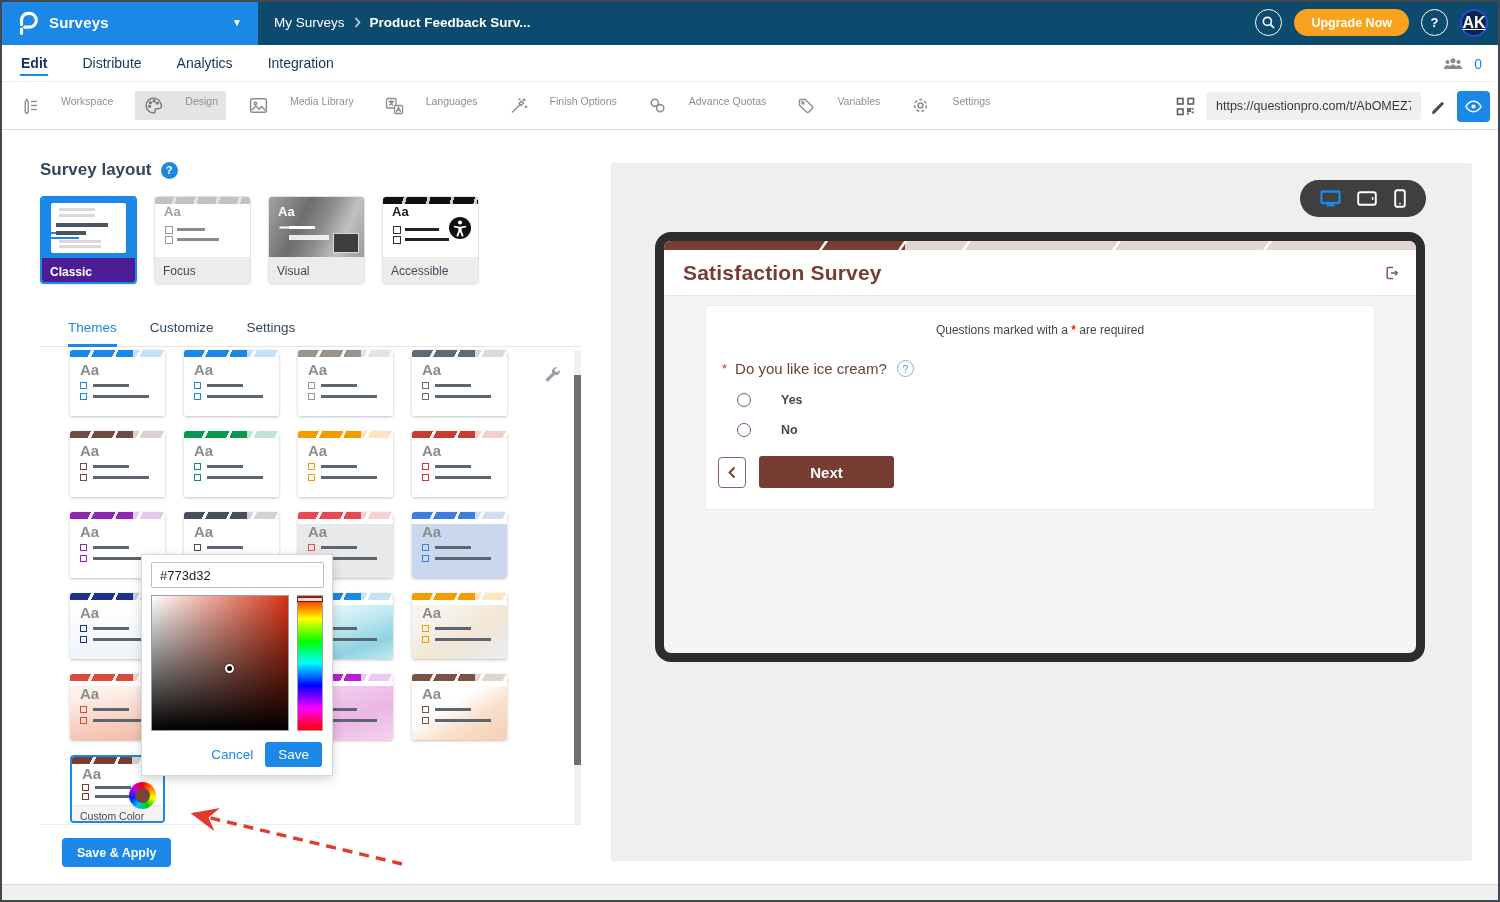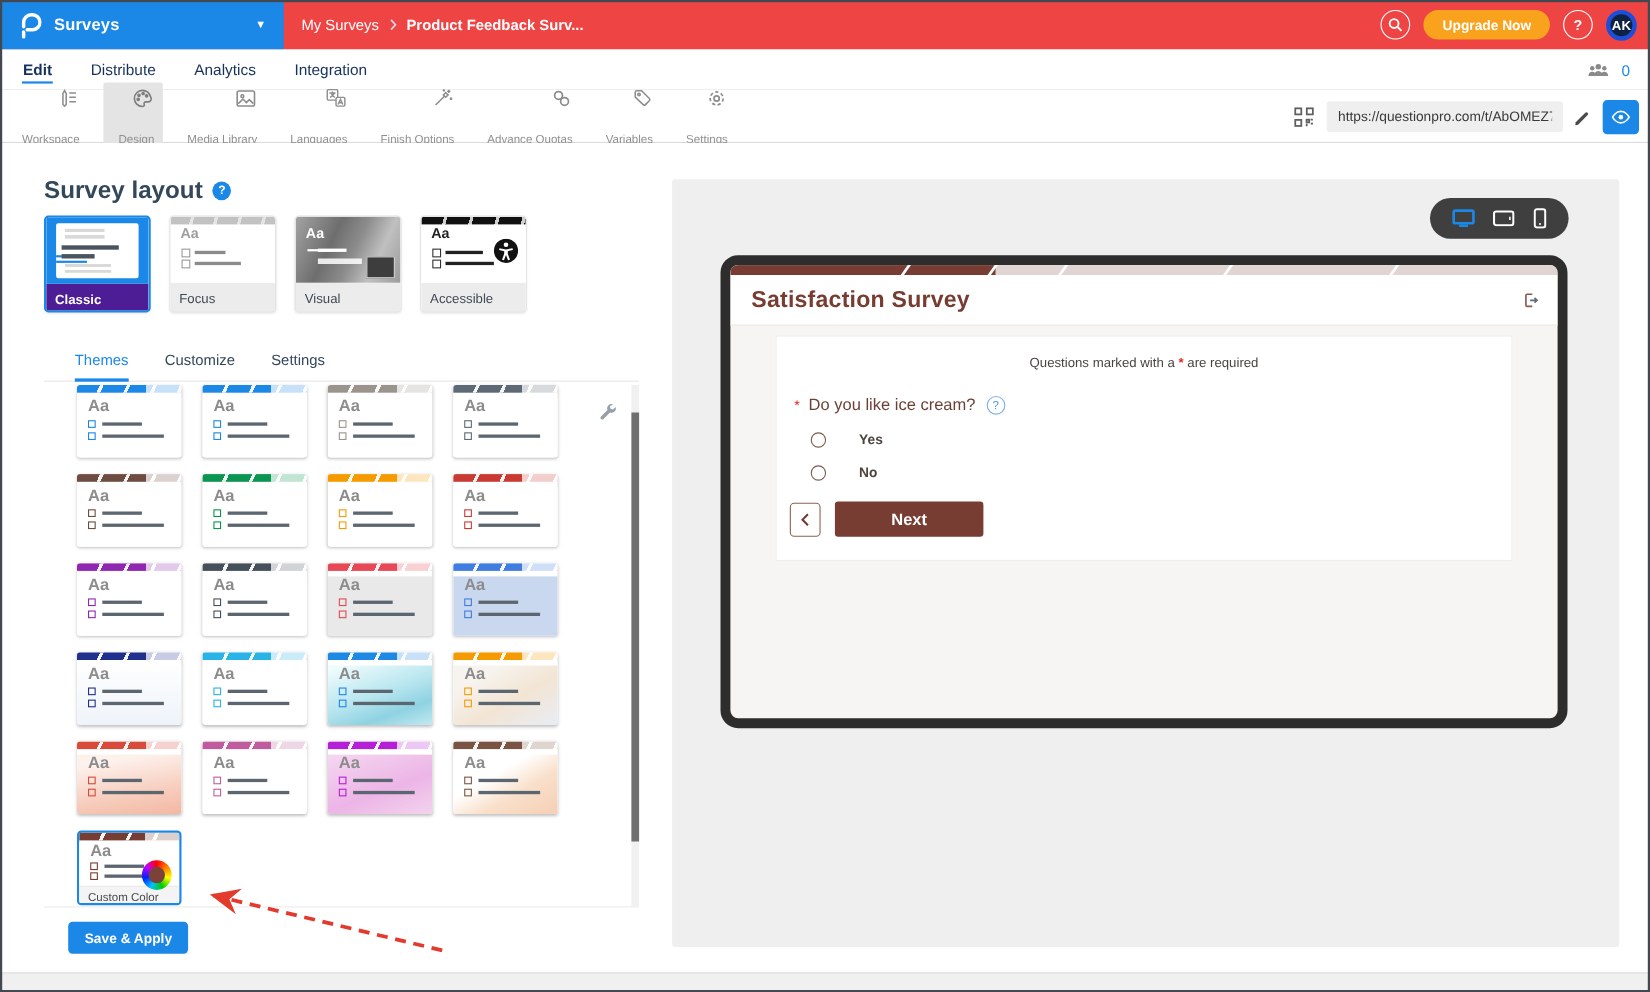--- a/index.html
+++ b/index.html
@@ -2,57 +2,57 @@
 <html><head>
 <meta charset="utf-8">
 <style>
   * { box-sizing: border-box; margin: 0; padding: 0; }
   html,body { width:1500px; height:902px; }
   body { font-family: "Liberation Sans", sans-serif; background:#fff; position:relative; overflow:hidden; }
   .page { position:relative; width:1500px; height:902px; background:#fff; }
   .page-border { position:absolute; inset:0; border:2px solid #43474f; pointer-events:none; z-index:999; }
 
   
-  .topbar { position:absolute; left:0; top:0; width:1500px; height:45px; background:#ef4444; display:flex; align-items:center; }
+  .topbar { position:absolute; left:0; top:0; width:1500px; height:45px; background:#0c4a6e; display:flex; align-items:center; }
   .brand { width:258px; height:45px; background:#1b87e6; display:flex; align-items:center; padding:0 16px; color:#fff; }
   .brand-logo { margin-right:11px; display:flex; }
   .brand-label { font-size:15px; font-weight:bold; letter-spacing:.2px; }
   .brand-caret { margin-left:auto; font-size:10px; color:#fff; }
   .breadcrumb { display:flex; align-items:center; color:#fff; font-size:13.5px; margin-left:16px; gap:9px; }
   .bc-current { font-weight:bold; }
   .topbar-right { position:absolute; right:12px; top:0; height:45px; display:flex; align-items:center; gap:12px; }
   .circle-btn { width:27px; height:27px; border:1.5px solid #fff; border-radius:50%; display:flex; align-items:center; justify-content:center; color:#fff; font-size:13px; font-weight:bold; }
   .upgrade-btn { height:27px; border:none; border-radius:14px; background:#f9a21d; color:#fff; font-weight:bold; font-size:12.5px; padding:0 17px; font-family:inherit; }
-  .avatar { width:28px; height:28px; border:4px solid #1d4ed8; border-radius:50%; display:flex; align-items:center; justify-content:center; color:#fff; font-size:12px; font-weight:bold; background:#0e2244; }
+  .avatar { width:28px; height:28px; border:2px solid #1d4ed8; border-radius:50%; display:flex; align-items:center; justify-content:center; color:#fff; font-size:16px; font-weight:bold; background:#0e2244;text-decoration:underline; }
 
   
   .navrow { position:absolute; left:0; top:45px; width:1500px; height:37px; background:#fff; border-bottom:1px solid #ededed; display:flex; align-items:center; padding-left:20px; }
   .nav-tab { font-size:14px; color:#16325c; margin-right:33px; padding:9px 1px; position:relative; cursor:pointer; }
   .nav-tab.active { font-weight:bold; }
   .nav-tab.active::after { content:""; position:absolute; left:0; right:0; bottom:4px; height:2px; background:#1b87e6; }
   .nav-right { position:absolute; right:18px; top:0; height:37px; display:flex; align-items:center; gap:10px; }
   .collab-count { color:#1b87e6; font-size:14px; }
 
   
   .toolbar { position:absolute; left:0; top:82px; width:1500px; height:48px; background:#fff; border-bottom:1px solid #dcdcdc; display:flex; align-items:center; padding-left:12px; }
-  .tool { display:flex; flex-direction:column; align-items:flex-end; justify-content:center; gap:21px; padding:4px 8px; margin-right:14px; border-radius:2px; min-width:54px; }
+  .tool { display:flex; flex-direction:row; align-items:flex-start; justify-content:center; gap:21px; padding:4px 8px; margin-right:14px; border-radius:2px; min-width:54px; }
   .tool.active { background:#e4e4e4; }
   .tool-icon { height:21px; display:flex; align-items:center; }
   .tool-label { font-size:10.5px; color:#8f8f8f; white-space:nowrap; }
   .toolbar-right { position:absolute; right:10px; top:0; height:48px; display:flex; align-items:center; gap:11px; }
   .url-wrap { display:flex; align-items:center; gap:9px; }
   .url-input { width:215px; height:28px; background:#efefef; border:none; border-radius:3px; font-size:12.5px; color:#3a3a3a; padding:0 10px; font-family:inherit; }
   .preview-btn { width:33px; height:31px; background:#1b87e6; border:none; border-radius:4px; display:flex; align-items:center; justify-content:center; }
 
   
   .main { position:absolute; left:0; top:130px; width:1500px; height:772px; background:#fff; }
   .footer-strip { position:absolute; left:0; top:754px; width:1500px; height:18px; background:#f0f0f0; border-top:1px solid #dcdcdc; }
 
   .section-title-row { position:absolute; left:40px; top:30px; display:flex; align-items:center; gap:9px; }
-  .section-title { font-size:22px; color:#33475b; }
+  .section-title { font-size:17px; color:#33475b; }
   .help-dot { width:17px; height:17px; border-radius:50%; background:#1b87e6; color:#fff; font-size:11px; font-weight:bold; display:flex; align-items:center; justify-content:center; }
 
   
   .layout-row { position:absolute; left:40px; top:66px; display:flex; gap:17px; }
   .lo-card { width:97px; height:88px; border:1px solid #e3e3e3; border-radius:4px; overflow:hidden; background:#fff; box-shadow:0 1px 2px rgba(0,0,0,.08); position:relative; }
   .lo-card.selected { border:2px solid #1b87e6; }
   .lo-thumb { position:relative; height:60px; overflow:hidden; }
   .lo-label { height:28px; background:#ececec; color:#3e4a57; font-size:12px; display:flex; align-items:center; padding-left:8px; }
   .lo-card.selected .lo-label { background:#4c1d95; color:#fff; font-weight:bold; }
   .lo-aa { display:none; position:absolute; left:9px; top:7px; font-weight:bold; font-size:13px; color:#9e9e9e; }
@@ -762,20 +762,33 @@
           <path d="M16.9 3.1a4.6 4.6 0 0 0-6 6L4 16a1.9 1.9 0 1 0 2.7 2.7l6.9-6.9a4.6 4.6 0 0 0 5.9-6l-2.7 2.7-2.6-.8-.8-2.6z"></path>
         </svg>
     </span>
     <div class="scrollbar-track">
       <div class="scrollbar-thumb"></div>
     </div>
     <div class="grid-bottom-line"></div>
 
     <button class="save-apply-btn">Save &amp; Apply</button>
 
+    <div class="picker">
+      <input class="picker-hex" type="text" value="#773d32" style="">
+      <div class="picker-sat">
+        <span class="picker-dot"></span>
+      </div>
+      <div class="picker-hue">
+        <span class="picker-hue-cursor"></span>
+      </div>
+      <div class="picker-actions">
+        <a class="picker-cancel">Cancel</a>
+        <button class="picker-save">Save</button>
+      </div>
+    </div>
 
     <svg class="annot-arrow" viewBox="0 0 230 72">
       <defs>
           <marker id="arrhead" markerWidth="9" markerHeight="9" refX="7" refY="3.5" orient="auto">
             <path d="M8 3.5L0 0l2.6 3.5L0 7z" fill="#e23b2e"></path>
           </marker>
         </defs>
       <path d="M222 62 L14 12" stroke="#e23b2e" stroke-width="3.4" stroke-dasharray="10 7" fill="none" marker-end="url(#arrhead)"></path>
     </svg>
 

